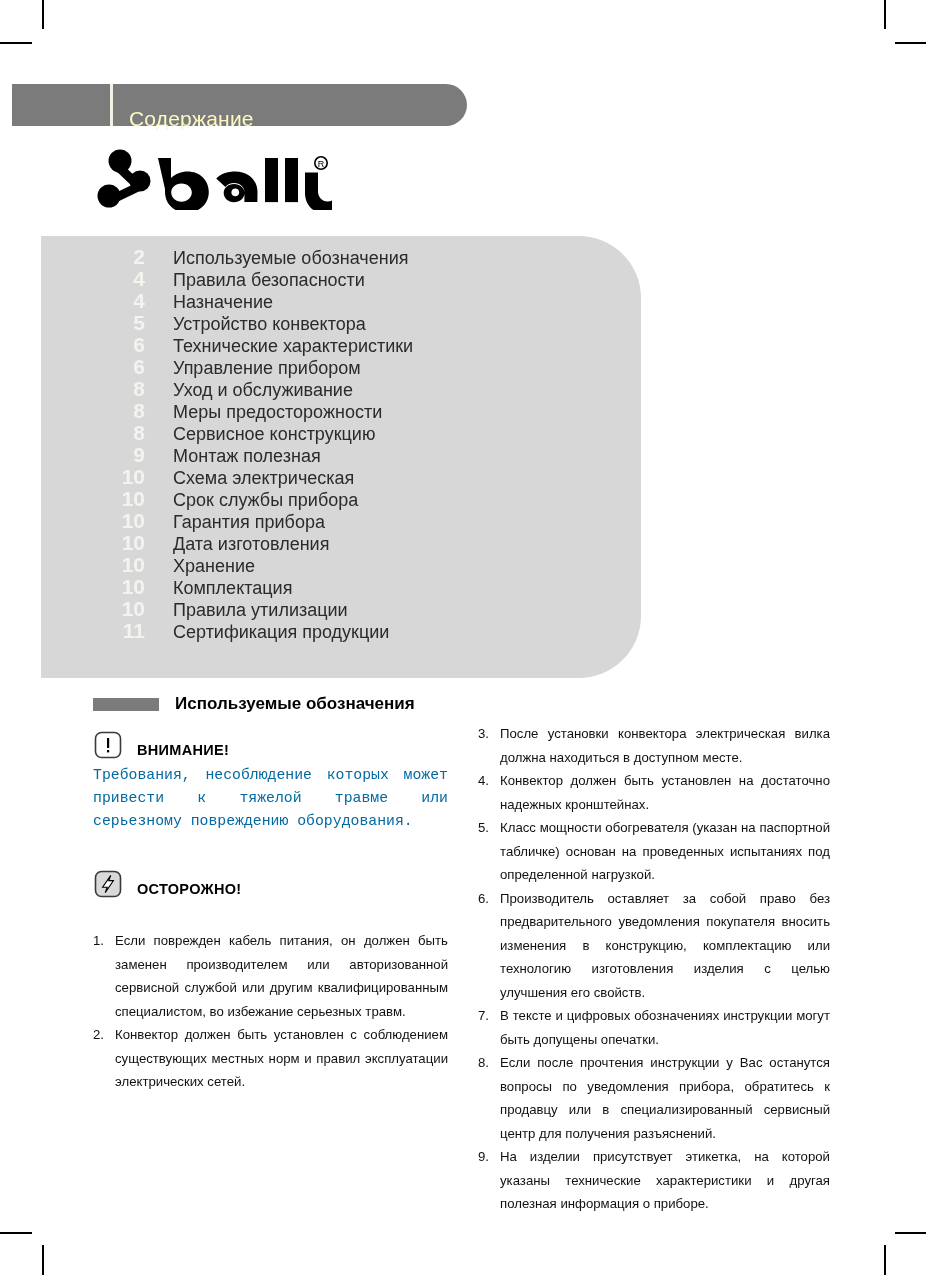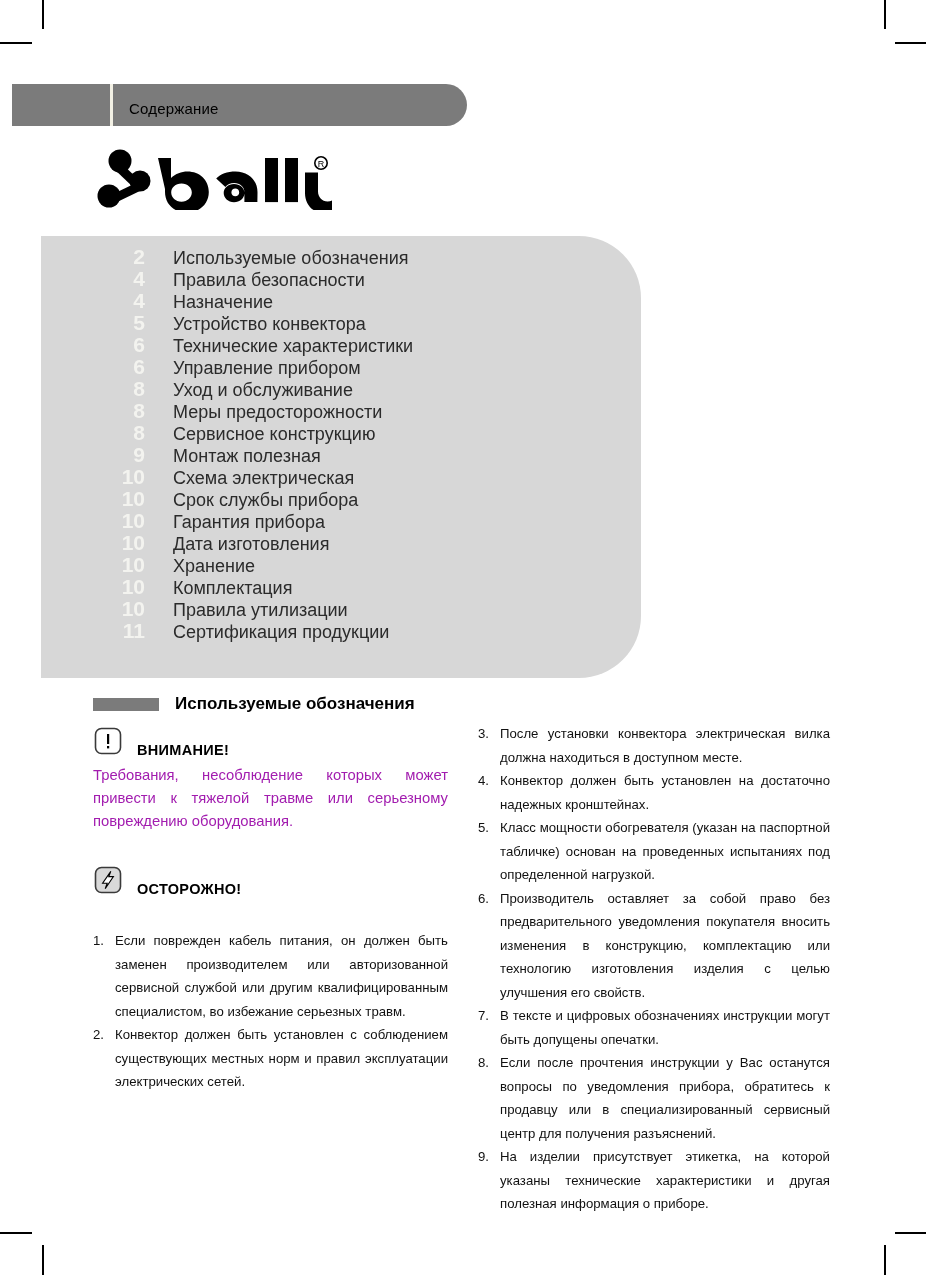--- a/index.html
+++ b/index.html
@@ -42,23 +42,23 @@
     position: absolute;
     left: 98px;
     top: 0;
     width: 3px;
     height: 42px;
     background: #f2f0e4;
   }
   .header-title {
     position: absolute;
     left: 117px;
-    top: 16px;
-    font-size: 15px;
-    color: #000000;
+    top: 23px;
+    font-size: 21px;
+    color: #fef9c3;
     letter-spacing: 0.2px;
     white-space: nowrap;
   }
 
   
   .logo {
     position: absolute;
     left: 95px;
     top: 148px;
     width: 240px;
@@ -131,42 +131,43 @@
     top: 726px;
     width: 355px;
   }
   .col-left  { left: 93px; }
   .col-right { left: 478px; top: 722px; width: 352px; }
 
   
   .notice { margin-bottom: 4px; }
   .notice-head {
     display: flex;
-    align-items: flex-start;
+    align-items: flex-end;
     height: 34px;
     margin-bottom: 4px;
   }
   .notice-icon {
     width: 30px;
     height: 30px;
     flex: 0 0 30px;
   }
   .notice-title {
     margin-left: 14px;
     font-size: 14.5px;
     font-weight: bold;
     letter-spacing: 0.3px;
     align-self: flex-end;
     padding-bottom: 2px;
   }
   .notice-body {
     font-size: 14.8px;
     line-height: 23px;
     text-align: justify;
-    color: #a21caf;
+    color: #0369a1;
+    font-family: Liberation Mono, monospace;
   }
   .spacer-lg { height: 28px; }
 
   .note-heading {
     font-size: 13px;
     font-weight: bold;
     letter-spacing: 0.4px;
     margin-bottom: 9px;
   }
 

